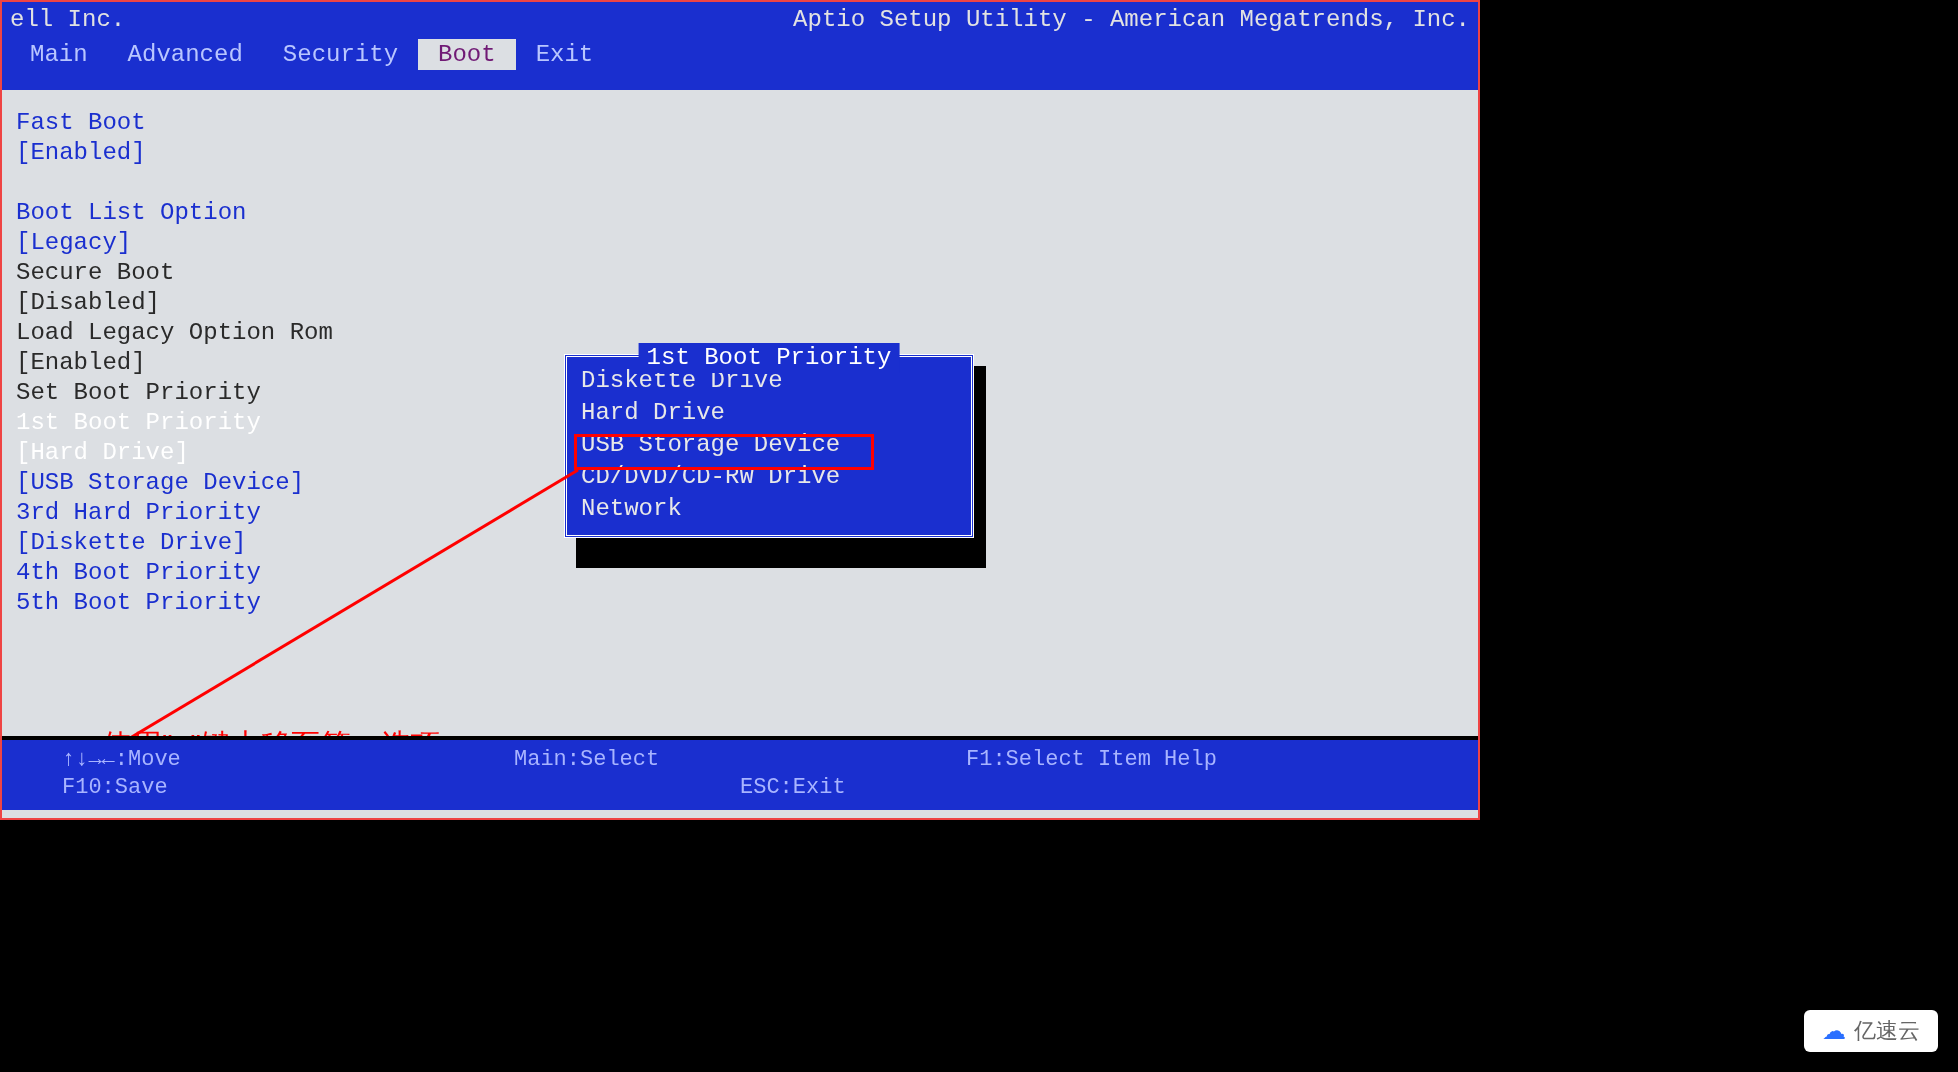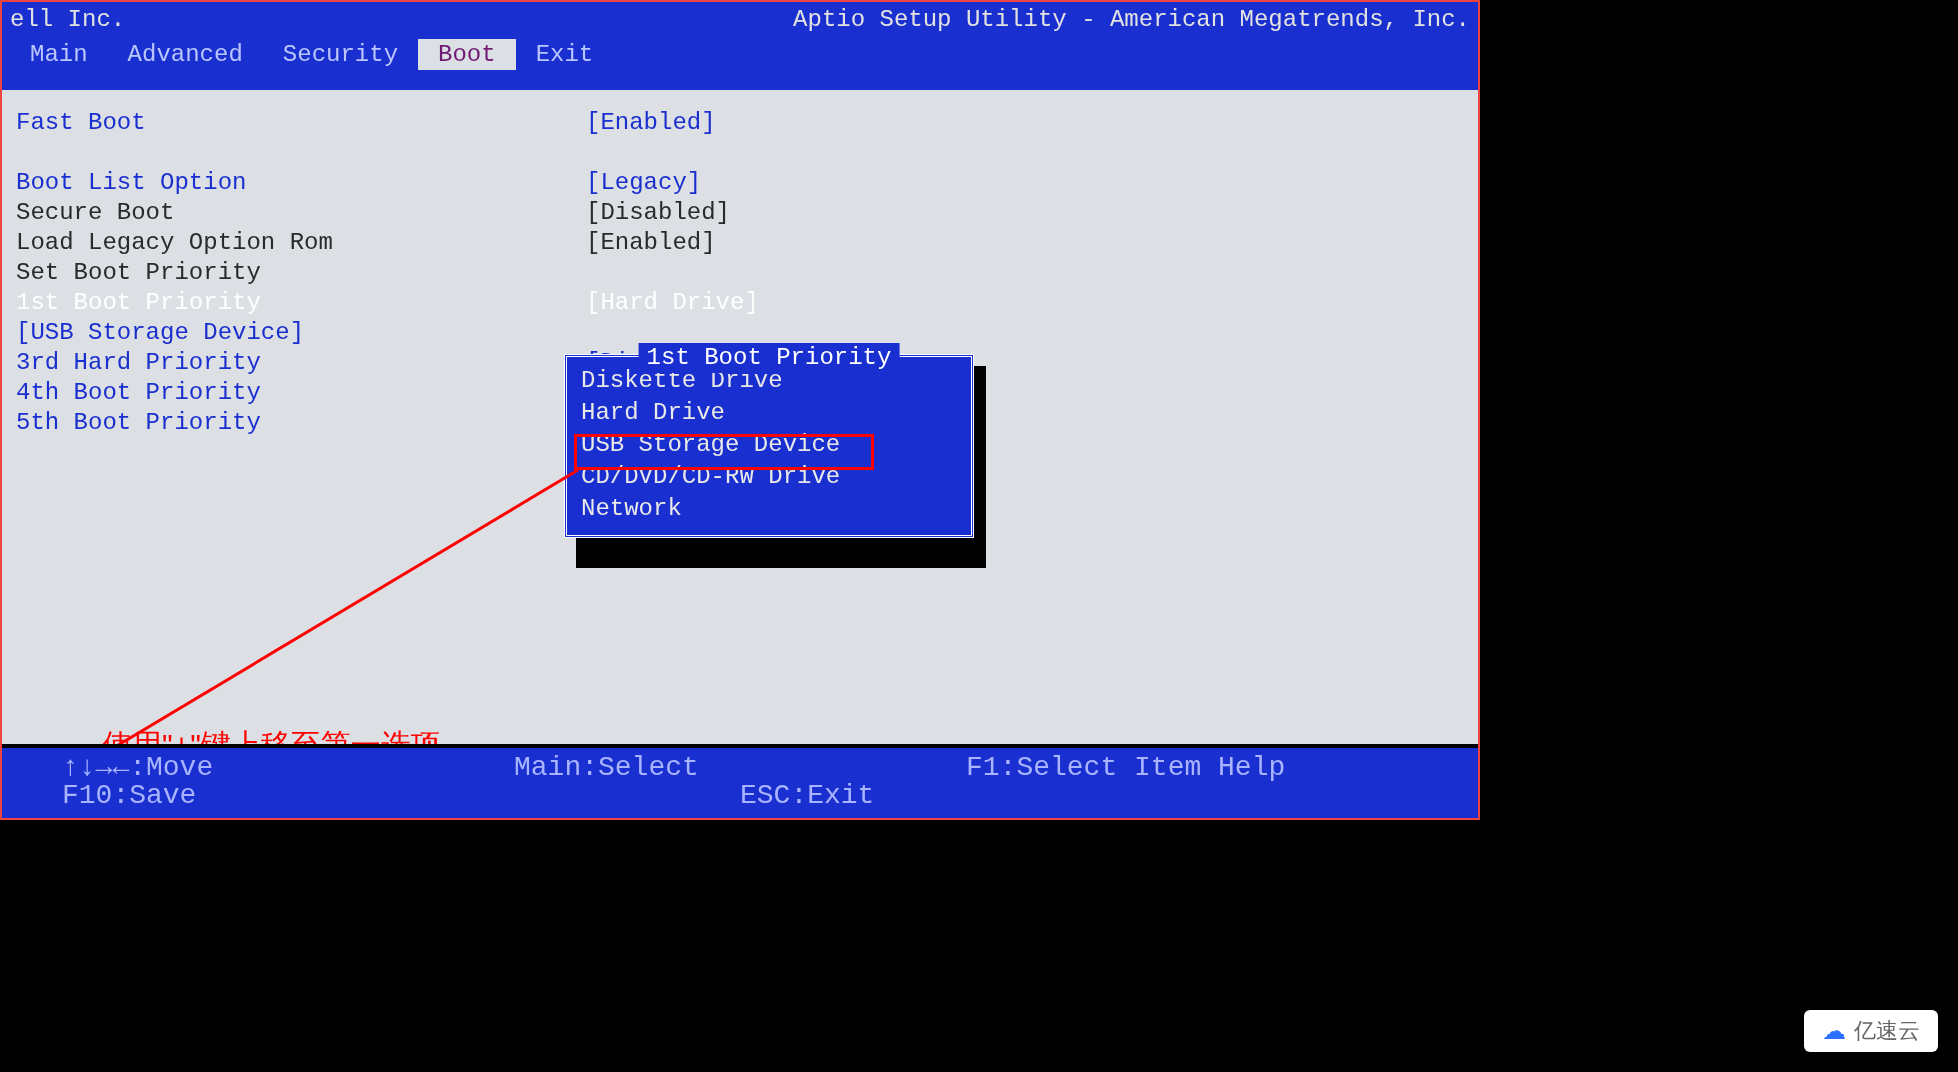--- a/index.html
+++ b/index.html
@@ -5,33 +5,33 @@
   * { box-sizing: border-box; margin: 0; padding: 0; }
   html, body { width: 100%; height: 100%; background: #000; font-family: "Courier New", monospace; font-size: 24px; overflow: hidden; }
   .screen { position: relative; width: 1958px; height: 1072px; background: #000; }
   .bios { position: absolute; left: 0; top: 0; width: 1480px; height: 820px; background: #dcdfe3; border: 2px solid #ef4444; }
   .topbar { background: #1a2fcf; color: #e2e2e2; height: 88px; padding: 4px 8px 0 8px; }
   .topbar-line1 { display: flex; justify-content: space-between; font-size: 24px; }
   .nav { display: flex; gap: 0; margin-top: 6px; font-size: 24px; color: #dcdcdc; }
   .nav span { padding: 2px 20px; color: #b9c6ff; }
   .nav .active { background: #dcdfe3; color: #701a75; }
   .body { position: relative; padding: 18px 14px; color: #1a2fcf; font-size: 24px; line-height: 30px; height: 662px; }
-  .row { display: flex; }
+  .row { display: flex; flex-direction: column; }
   .label { width: 570px; white-space: pre; }
   .val { color: #1a2fcf; }
   .white { color: #ffffff; }
   .popup-wrap { position: absolute; left: 562px; top: 264px; }
   .shadow { position: absolute; left: 12px; top: 12px; width: 410px; height: 202px; background: #000; }
   .popup { position: relative; width: 410px; background: #1a2fcf; color: #e8e8e8; border: 3px double #fff; padding: 8px 14px 10px 14px; }
   .popup-title { position: absolute; top: -14px; left: 50%; transform: translateX(-50%); background: #1a2fcf; color: #fff; padding: 0 8px; white-space: nowrap; }
   .popup-item { padding: 1px 0; white-space: nowrap; }
   .red-box { position: absolute; border: 3px solid #ff0000; left: 572px; top: 344px; width: 300px; height: 36px; pointer-events: none; }
   .red-line { position: absolute; left: 108px; top: 380px; width: 480px; height: 300px; pointer-events: none; }
   .annotation-text { position: absolute; left: 100px; top: 640px; color: #ff0000; font-family: "SimSun","Microsoft YaHei",sans-serif; font-size: 30px; }
-  .footer { position: absolute; left: 0; bottom: 0; width: 100%; background: #1a2fcf; color: #a8b4ff; padding: 6px 60px 8px 60px; font-size: 28px; line-height: 28px; border-top: 4px solid #000; }
+  .footer { position: absolute; left: 0; bottom: 8px; width: 100%; background: #1a2fcf; color: #a8b4ff; padding: 6px 60px 8px 60px; font-size: 22px; line-height: 28px; border-top: 4px solid #000; }
   .footrow { display: flex; }
   .footcol { flex: 1; white-space: pre; }
   .watermark { position: absolute; right: 20px; bottom: 20px; background: #fff; color: #666; font-family: "Microsoft YaHei",sans-serif; font-size: 22px; padding: 6px 18px; border-radius: 6px; display: flex; align-items: center; gap: 8px; box-shadow: 0 1px 4px rgba(0,0,0,.3); }
   .watermark .cloud { font-size: 24px; color: #2a6fff; }
   .black { color: #2a2a2a; }
 </style>
 </head>
 <body>
 
 <div class="screen">

